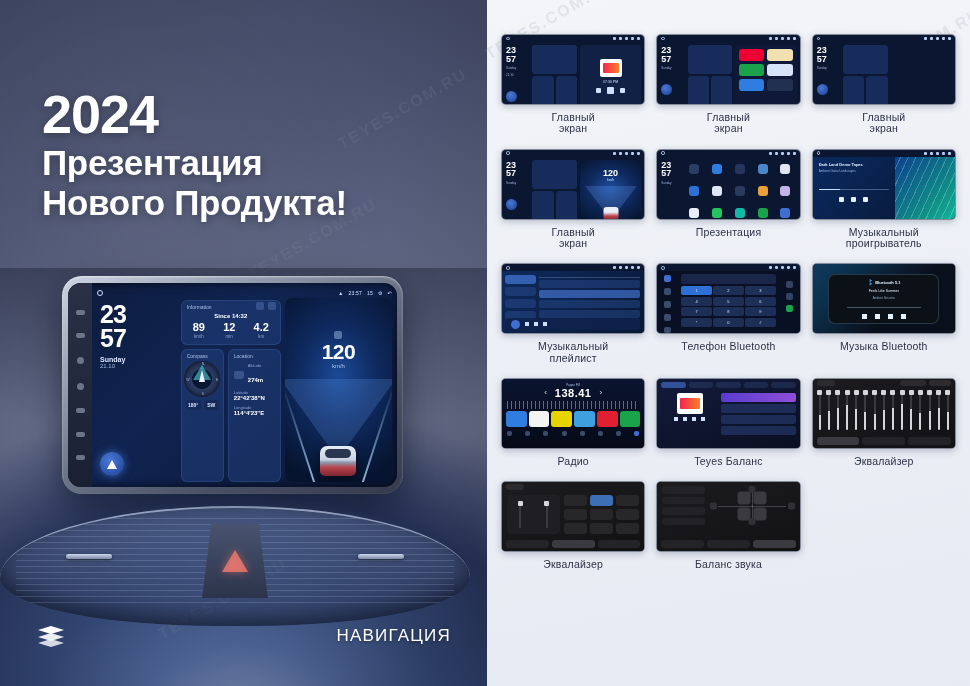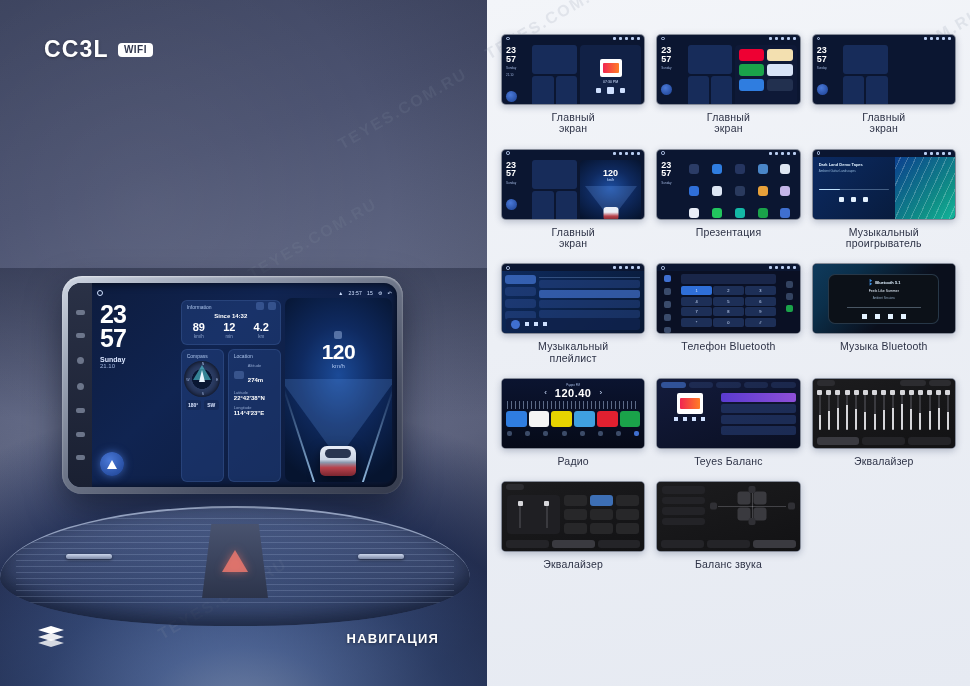--- a/index.html
+++ b/index.html
@@ -168,22 +168,22 @@
           background:linear-gradient(180deg,#cdd8ee,#7d89a6); box-shadow:0 1px 3px rgba(0,0,0,.5); }
   .knob.l { left:66px; } .knob.r { right:66px; }
 
   
   .layers-ico { position:absolute; left:38px; bottom:38px; width:26px; height:22px; }
   .layers-ico span { position:absolute; left:0; width:26px; height:8px; background:#fff;
      clip-path: polygon(50% 0, 100% 50%, 50% 100%, 0 50%); }
   .layers-ico span:nth-child(1){ top:0; }
   .layers-ico span:nth-child(2){ top:7px; opacity:.9;}
   .layers-ico span:nth-child(3){ top:13px; opacity:.8;}
-  .nav-label { position:absolute; right:48px; bottom:40px; color:#fff; font-size:13px;
-     font-weight:bold; letter-spacing:1.2px; text-shadow:0 1px 3px rgba(0,0,0,.4); }
+  .nav-label { position:absolute; right:36px; bottom:40px; color:#fff; font-size:17px;
+     font-weight:normal; letter-spacing:1.2px; text-shadow:0 1px 3px rgba(0,0,0,.4); }
 
   
   .gallery {
     position:relative; width:483px; height:686px;
     background: linear-gradient(170deg,#f3f5f9 0%,#eceff5 45%,#e6eaf2 100%);
     padding:34px 14px 10px 14px;
   }
   .grid {
     display:grid; grid-template-columns:repeat(3,1fr);
     row-gap:14px; column-gap:11px;
@@ -385,25 +385,26 @@
 
 <div id="root">
 
   <div class="hero">
     <div class="hero-vignette"></div>
 
     <div class="wm" style="left:240px; top:230px;">TEYES.COM.RU</div>
     <div class="wm" style="left:330px; top:100px;">TEYES.COM.RU</div>
     <div class="wm" style="left:150px; top:590px;">TEYES.COM.RU</div>
 
-    <div class="logo-row">
-      <span class="logo-text">CC3L</span>
-      <span class="logo-badge">WIFI</span>
+
+    <div class="headline">
+      <div class="h-year">2024</div>
+      <div class="h-line">Презентация</div>
+      <div class="h-line">Нового Продукта!</div>
     </div>
-
 
     <div class="dash">
       <div class="dash-topshadow"></div>
 
       <div class="hu-bezel">
         <div class="hu-screen">
 
           <div class="hu-keys">
             <span class="hu-key"></span>
             <span class="hu-key"></span>
@@ -937,21 +938,21 @@
                 <s></s>
                 <s></s>
                 <s></s>
               </span>
             </div>
           <div class="m-body rd">
             <div class="rd-top">
               <small>Радио FM</small>
               <div style="display:flex;align-items:center;justify-content:center;gap:8px;">
                 <span style="color:#cfe0ff;font-size:8px;">‹</span>
-                <span class="rd-freq">120.40</span>
+                <span class="rd-freq">138.41</span>
                 <span style="color:#cfe0ff;font-size:8px;">›</span>
               </div>
             </div>
             <div class="rd-scale"></div>
             <div class="rd-stations">
               <s style="background:#2f7de0"></s>
               <s style="background:#f4f4f4"></s>
               <s style="background:#e6d300"></s>
               <s style="background:#3fa0e0"></s>
               <s style="background:#e02030"></s>

